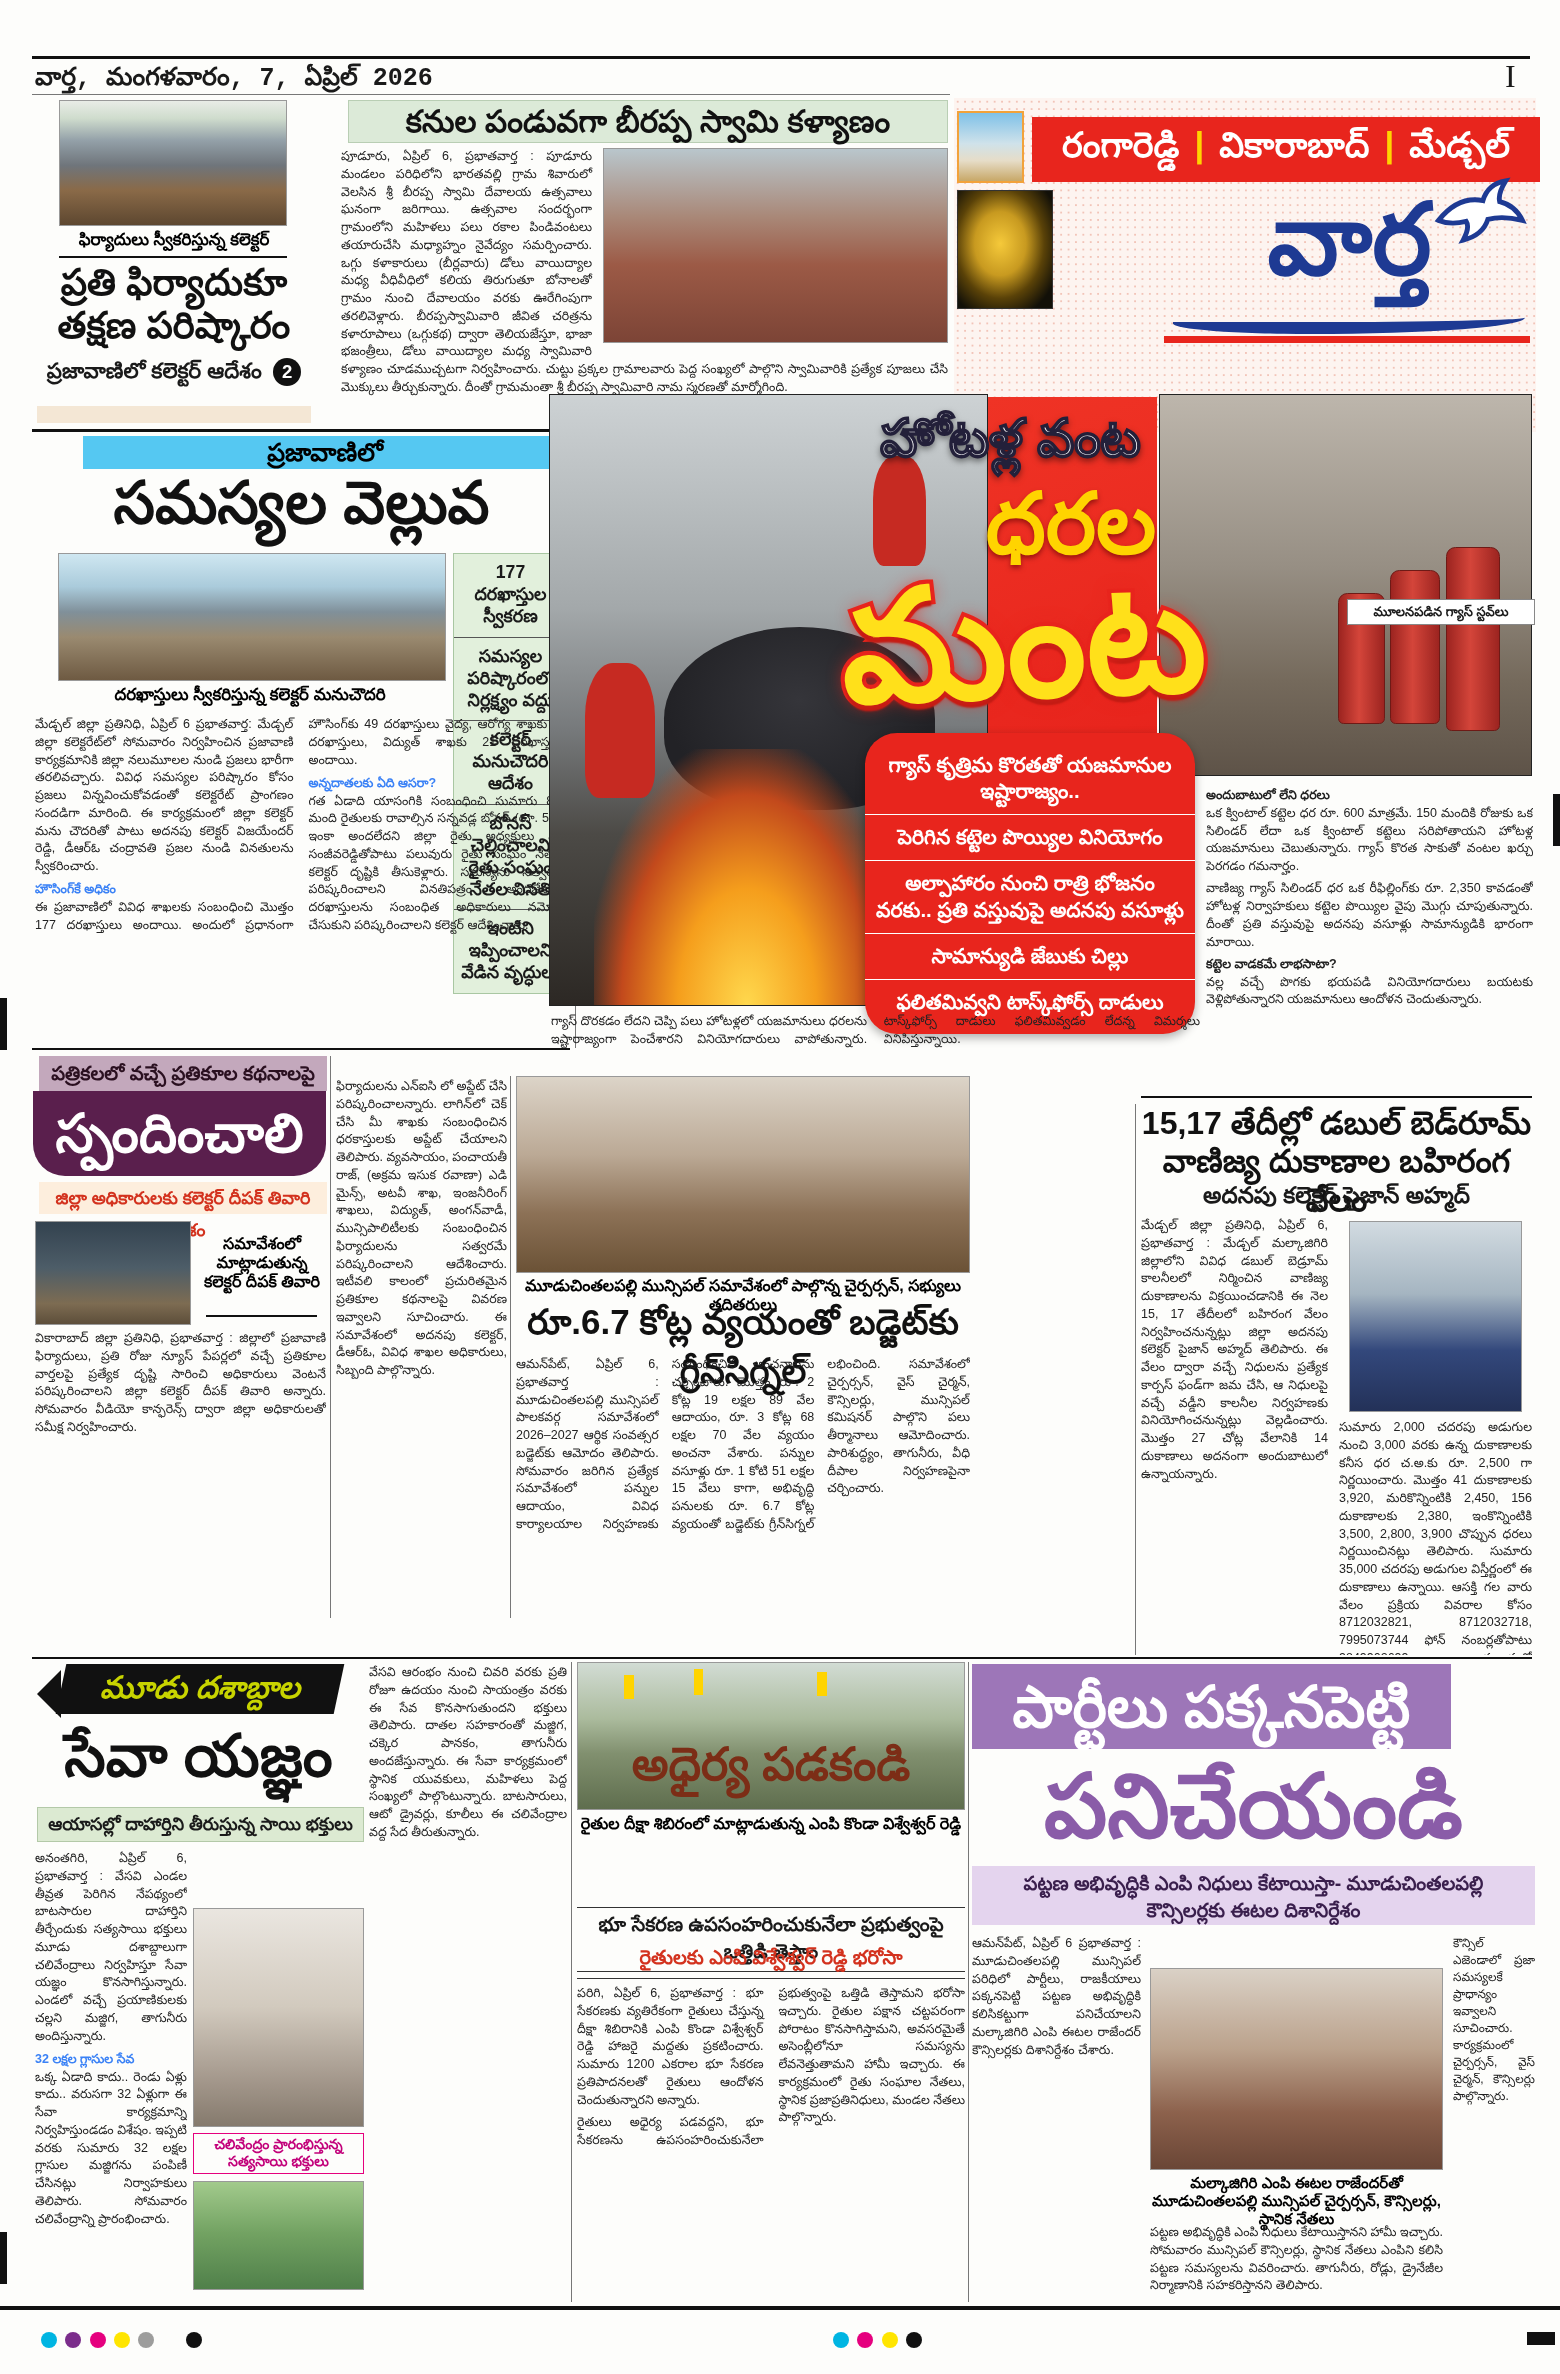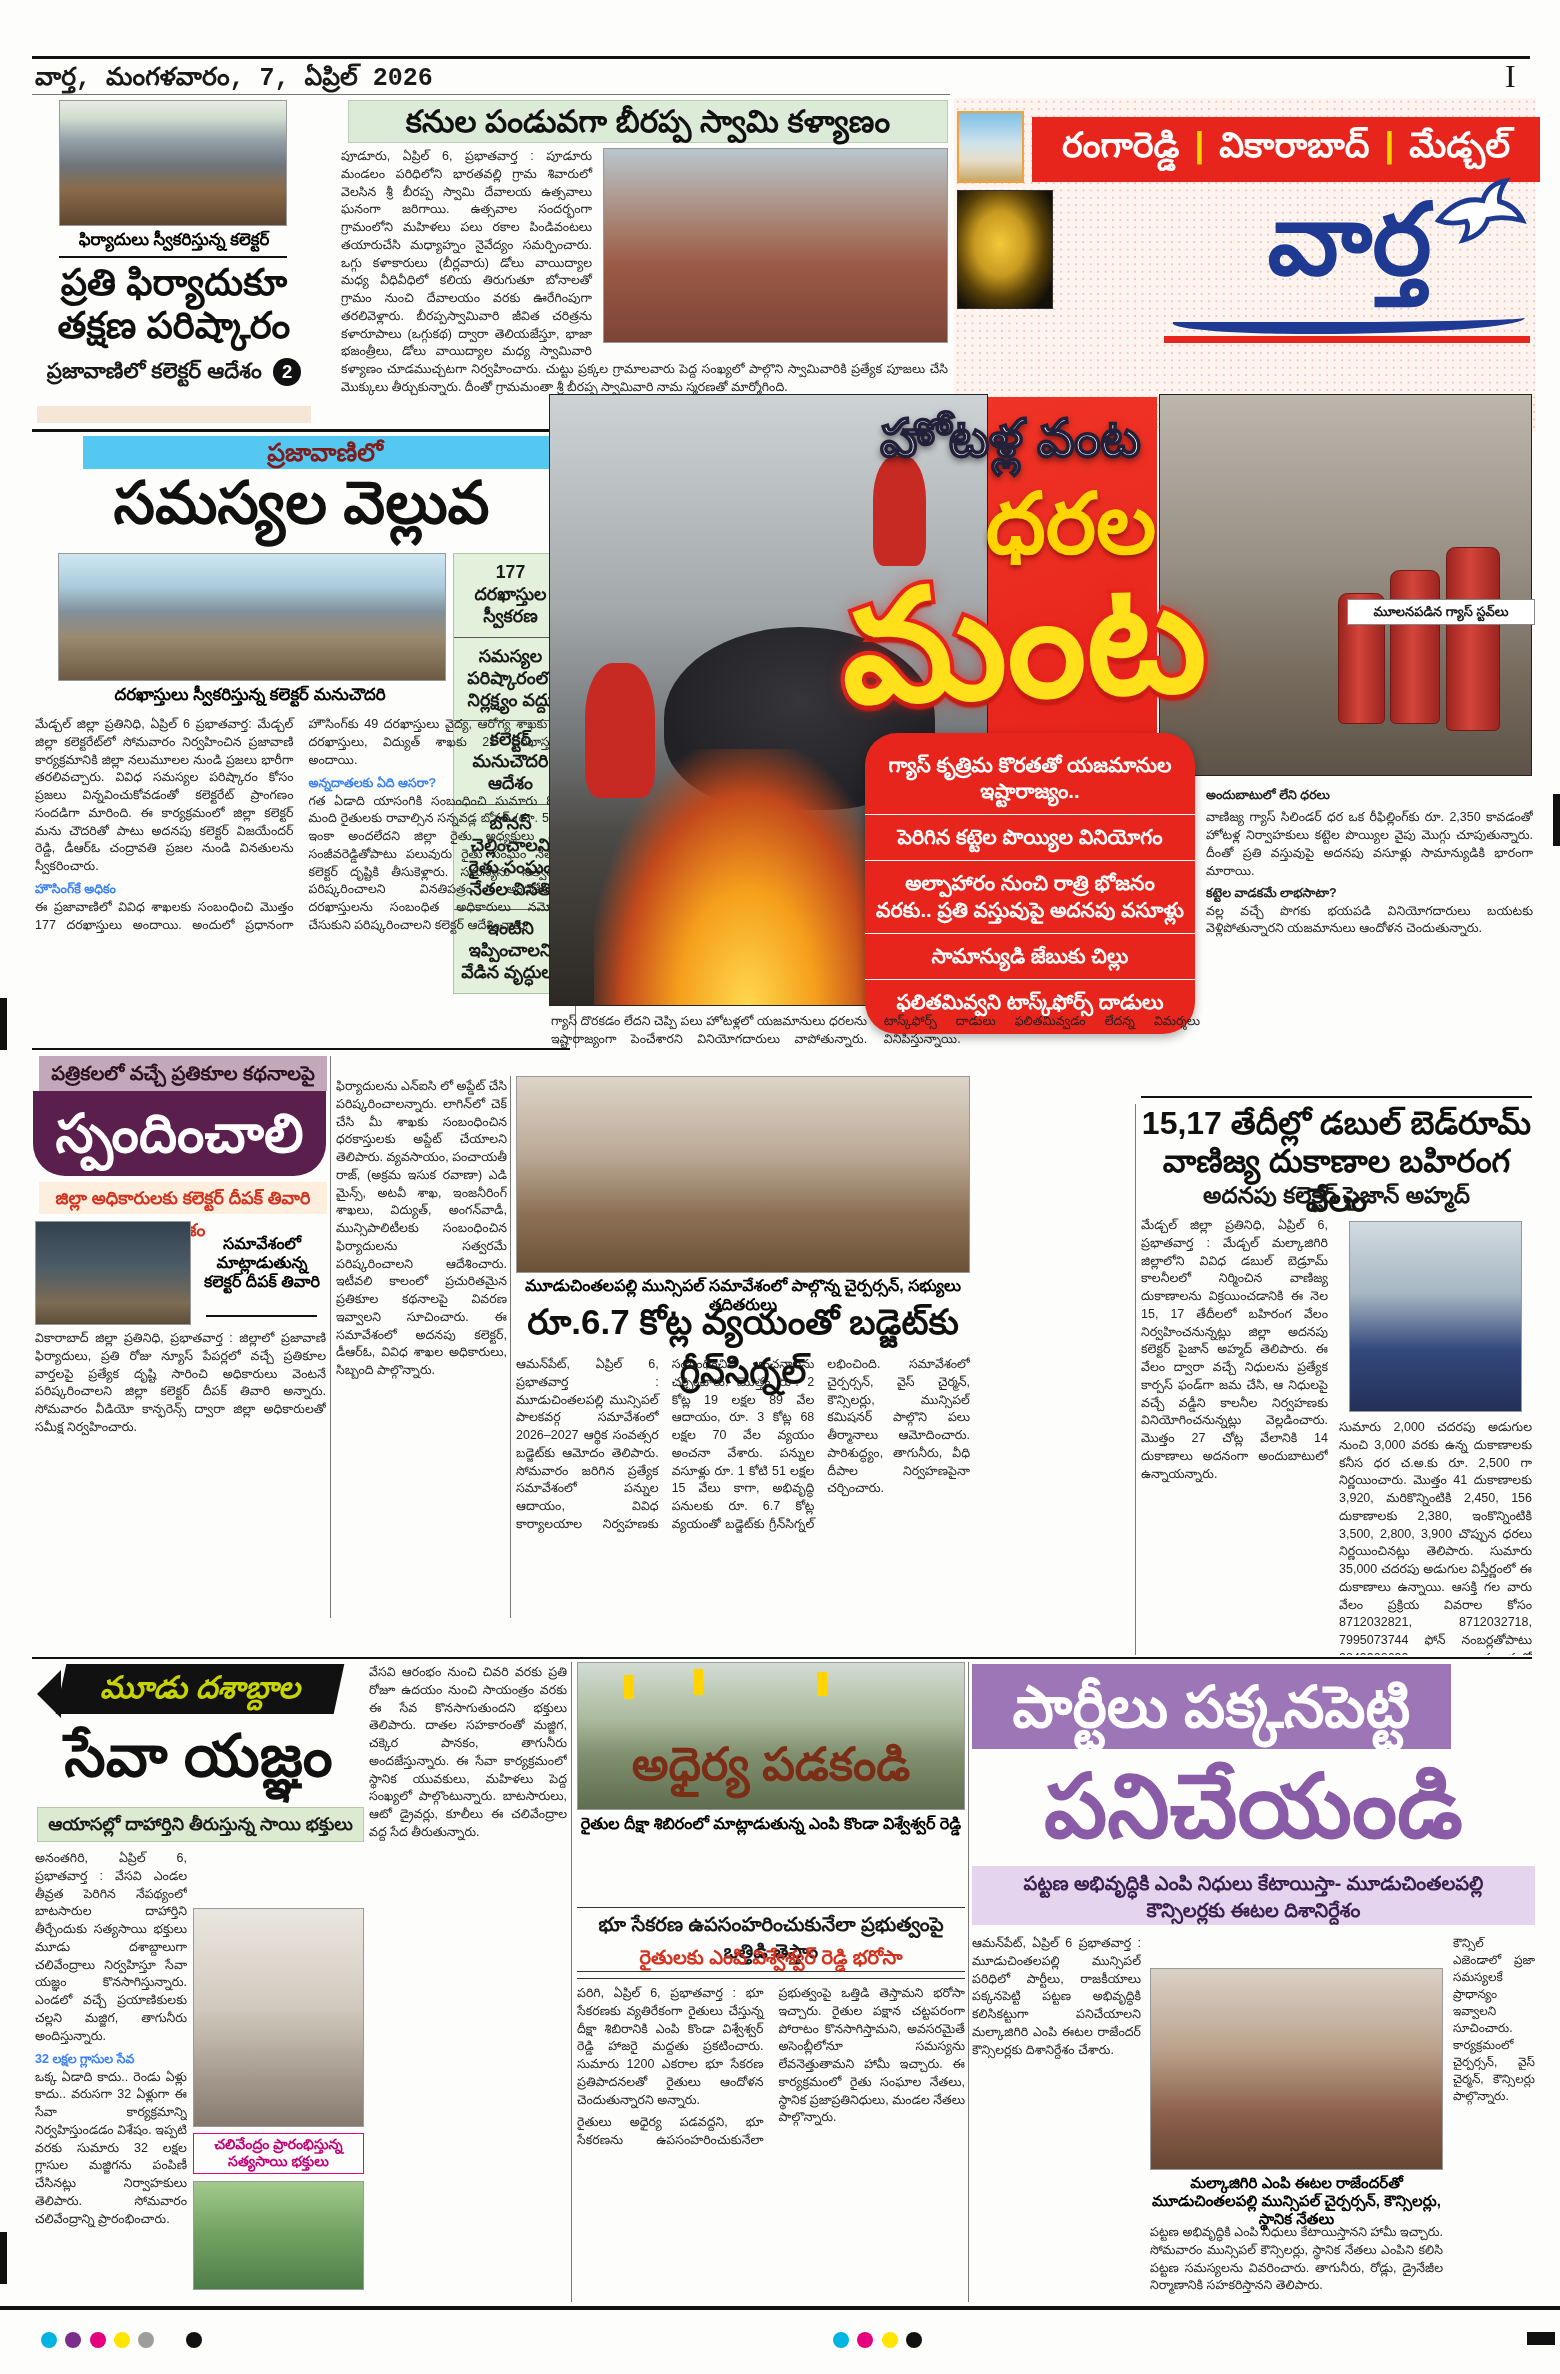--- a/index.html
+++ b/index.html
@@ -87,21 +87,21 @@
     <svg viewBox="0 0 100 70" style="position:absolute;right:5.6px;top:-5.6px;width:102px;height:69px;">
       <path d="M10 45 Q30 20 55 25 Q60 8 78 5 Q70 18 72 26 Q88 30 95 45 Q75 40 60 44 Q55 60 35 65 Q42 52 38 46 Q22 50 10 45 Z" fill="#ffffff" stroke="#1e3a93" stroke-width="5"></path>
     </svg>
     <div style="font-size:100px;font-weight:bold;color:#1e3a93;line-height:1.15;text-align:center;">వార్త</div>
     <div style="position:absolute;left:9.3px;bottom:-13px;width:352px;height:15px;border-bottom:12px solid #1e3a93;border-radius:0 0 70% 45%;"></div>
   </div>
   <div class="abs" style="left:1164px;top:336px;width:366px;height:6.5px;background:#e8251d;"></div>
 
   <div class="abs rule" style="left:32px;top:429px;width:538px;height:2.8px;"></div>
   <div class="abs" style="left:83px;top:436px;width:484px;height:33px;background:#55c8f2;">
-    <div class="ctr bold" style="font-size:25px;line-height:33px;color:#7f1d1d;">ప్రజావాణిలో</div>
+    <div class="ctr bold" style="font-size:25px;line-height:33px;color:#000000;">ప్రజావాణిలో</div>
   </div>
   <div class="abs hl-black ctr" style="left:35px;top:469px;width:533px;font-size:59px;">సమస్యల వెల్లువ</div>
   <div class="abs photo ph-meeting" style="left:58px;top:553px;width:388px;height:128px;"></div>
   <div class="abs cap ctr" style="left:46px;top:685px;width:408px;">దరఖాస్తులు స్వీకరిస్తున్న కలెక్టర్ మనుచౌదరి</div>
   <div class="abs" style="left:453px;top:553px;width:115px;background:#e2f0dc;border:0.9px solid #a9c7a2;box-sizing:border-box;">
 
   <div class="gb-item">177 దరఖాస్తుల స్వీకరణ</div>
       <div class="gb-item">సమస్యల పరిష్కారంలో నిర్లక్ష్యం వద్దు</div>
       <div class="gb-item">కలెక్టర్ మనుచౌదరి ఆదేశం</div>
       <div class="gb-item">బోనస్ చెల్లించాలని రైతు సంఘం నేతల వినతి</div>
@@ -138,20 +138,21 @@
 
   <div class="rb-item">గ్యాస్ కృత్రిమ కొరతతో యజమానుల ఇష్టారాజ్యం..</div>
       <div class="rb-item">పెరిగిన కట్టెల పొయ్యిల వినియోగం</div>
       <div class="rb-item">అల్పాహారం నుంచి రాత్రి భోజనం వరకు.. ప్రతి వస్తువుపై అదనపు వసూళ్లు</div>
       <div class="rb-item">సామాన్యుడి జేబుకు చిల్లు</div>
       <div class="rb-item">ఫలితమివ్వని టాస్క్‌ఫోర్స్ దాడులు</div>
     </div>
 
   <div class="abs" style="left:1206px;top:787px;width:327px;height:308px;overflow:hidden;">
     <div class="jt bold">అందుబాటులో లేని ధరలు</div>
+    <div class="jt">ఒక క్వింటాల్ కట్టెల ధర రూ. 600 మాత్రమే. 150 మందికి రోజుకు ఒక సిలిండర్ లేదా ఒక క్వింటాల్ కట్టెలు సరిపోతాయని హోటళ్ల యజమానులు చెబుతున్నారు. గ్యాస్ కొరత సాకుతో వంటల ఖర్చు పెరగడం గమనార్హం.</div>
     <div class="jt" style="margin-top:4.6px;">వాణిజ్య గ్యాస్ సిలిండర్ ధర ఒక రీఫిల్లింగ్‌కు రూ. 2,350 కావడంతో హోటళ్ల నిర్వాహకులు కట్టెల పొయ్యిల వైపు మొగ్గు చూపుతున్నారు. దీంతో ప్రతి వస్తువుపై అదనపు వసూళ్లు సామాన్యుడికి భారంగా మారాయి.</div>
     <div class="jt bold" style="margin-top:4.6px;">కట్టెల వాడకమే లాభసాటా?</div>
     <div class="jt">వల్ల వచ్చే పొగకు భయపడి వినియోగదారులు బయటకు వెళ్లిపోతున్నారని యజమానులు ఆందోళన చెందుతున్నారు.</div>
   </div>
 
   <div class="abs" style="left:551px;top:1013px;width:649px;height:80px;column-count:2;column-gap:16.7px;overflow:hidden;">
     <div class="jt">గ్యాస్ దొరకడం లేదని చెప్పి పలు హోటళ్లలో యజమానులు ధరలను ఇష్టారాజ్యంగా పెంచేశారని వినియోగదారులు వాపోతున్నారు. టాస్క్‌ఫోర్స్ దాడులు ఫలితమివ్వడం లేదన్న విమర్శలు వినిపిస్తున్నాయి.</div>
   </div>
 
   <div class="abs rule" style="left:32px;top:1048px;width:538px;height:1.9px;"></div>

